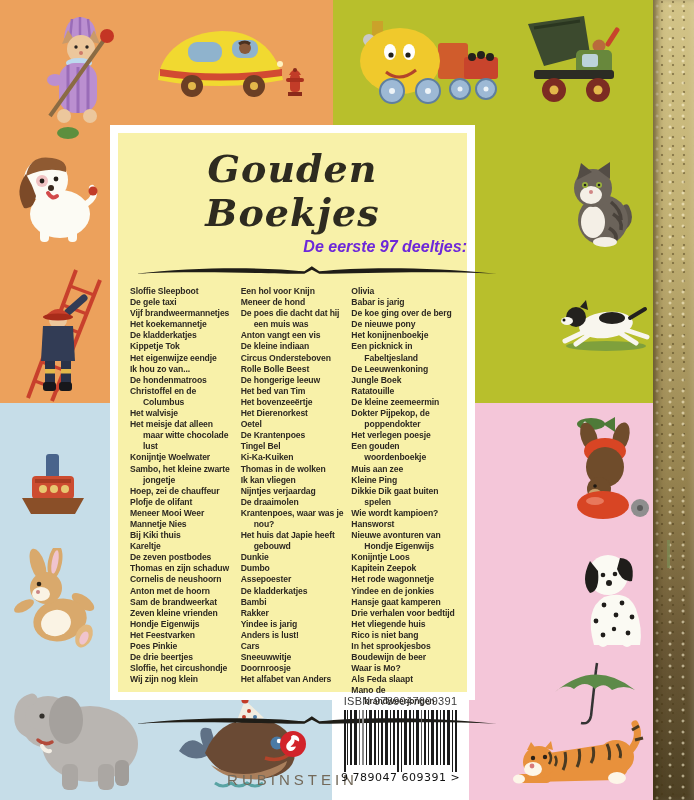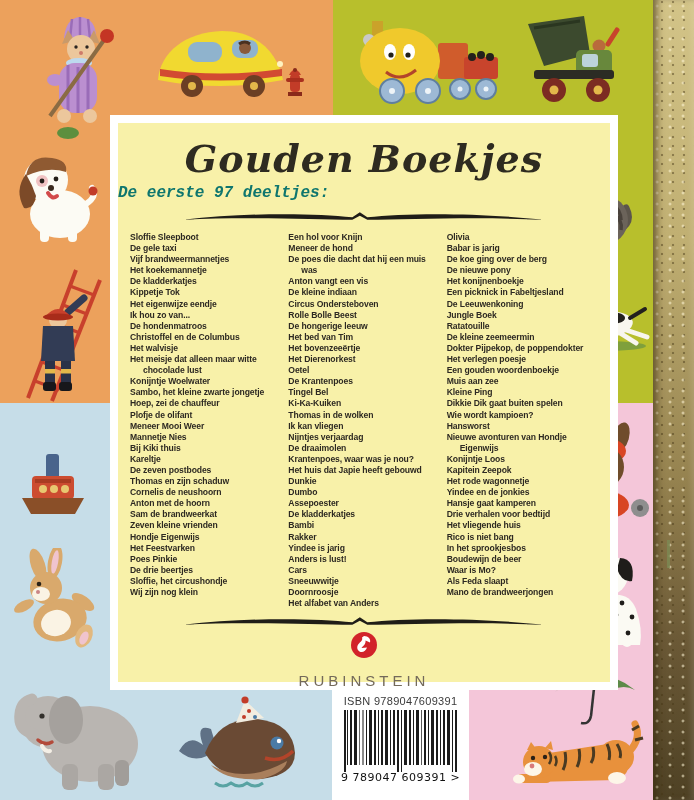--- a/index.html
+++ b/index.html
@@ -14,26 +14,26 @@
 
   .spine{position:absolute;left:653px;top:0;width:41px;height:800px;
     background-image:
       radial-gradient(circle at 4px 6px, rgba(255,246,214,.55) 1.1px, transparent 1.8px),
       radial-gradient(circle at 9px 2px, rgba(70,55,22,.45) 1px, transparent 1.6px),
       linear-gradient(180deg,#d3c488 0%,#c0af72 30%,#95824f 60%,#6b5936 80%,#4e4124 100%);
     background-size:13px 11px,11px 9px,100% 100%;
     box-shadow:inset 7px 0 7px -3px rgba(55,40,12,.6), inset -3px 0 5px rgba(255,255,255,.12);}
   .spine-mark{position:absolute;left:14px;top:540px;width:3px;height:28px;background:#7c8a54;opacity:.8;}
 
-  .panel{position:absolute;left:110px;top:115px;width:508px;height:575px;
+  .panel{position:absolute;left:110px;top:125px;width:365px;height:575px;
          background:#f8f1a9;border:8px solid #ffffff;box-sizing:border-box;}
   .panel-title{margin:14px 0 0;text-align:center;font-family:"DejaVu Serif",serif;
     font-style:italic;font-weight:bold;font-size:38px;line-height:44px;color:#2e2b20;letter-spacing:1px;}
-  .panel-sub{margin-top:3px;text-align:left;font-style:italic;font-weight:bold;
-    font-size:16px;color:#0f766e;font-family:Liberation Mono, monospace;}
+  .panel-sub{margin-top:3px;text-align:right;font-style:italic;font-weight:bold;
+    font-size:16px;color:#6d28d9;}
   .flourish{display:block;margin:7px auto 0;width:396px;height:15px;}
   .flourish-bottom{margin-top:5px;}
   .cols{display:flex;justify-content:center;gap:7px;padding:8px 12px 0;}
   .col{width:33.3%;font-weight:bold;font-size:8.6px;line-height:11.1px;color:#2d2922;
        letter-spacing:-0.1px;}
   .col .title-item{padding-left:13px;text-indent:-13px;}
   .logo-block{text-align:center;margin-top:3px;}
   .logo-circle{display:block;margin:0 auto;width:26px;height:26px;}
   .publisher{margin-top:14px;font-size:15px;letter-spacing:4px;color:#73695a;font-weight:normal;}
 

